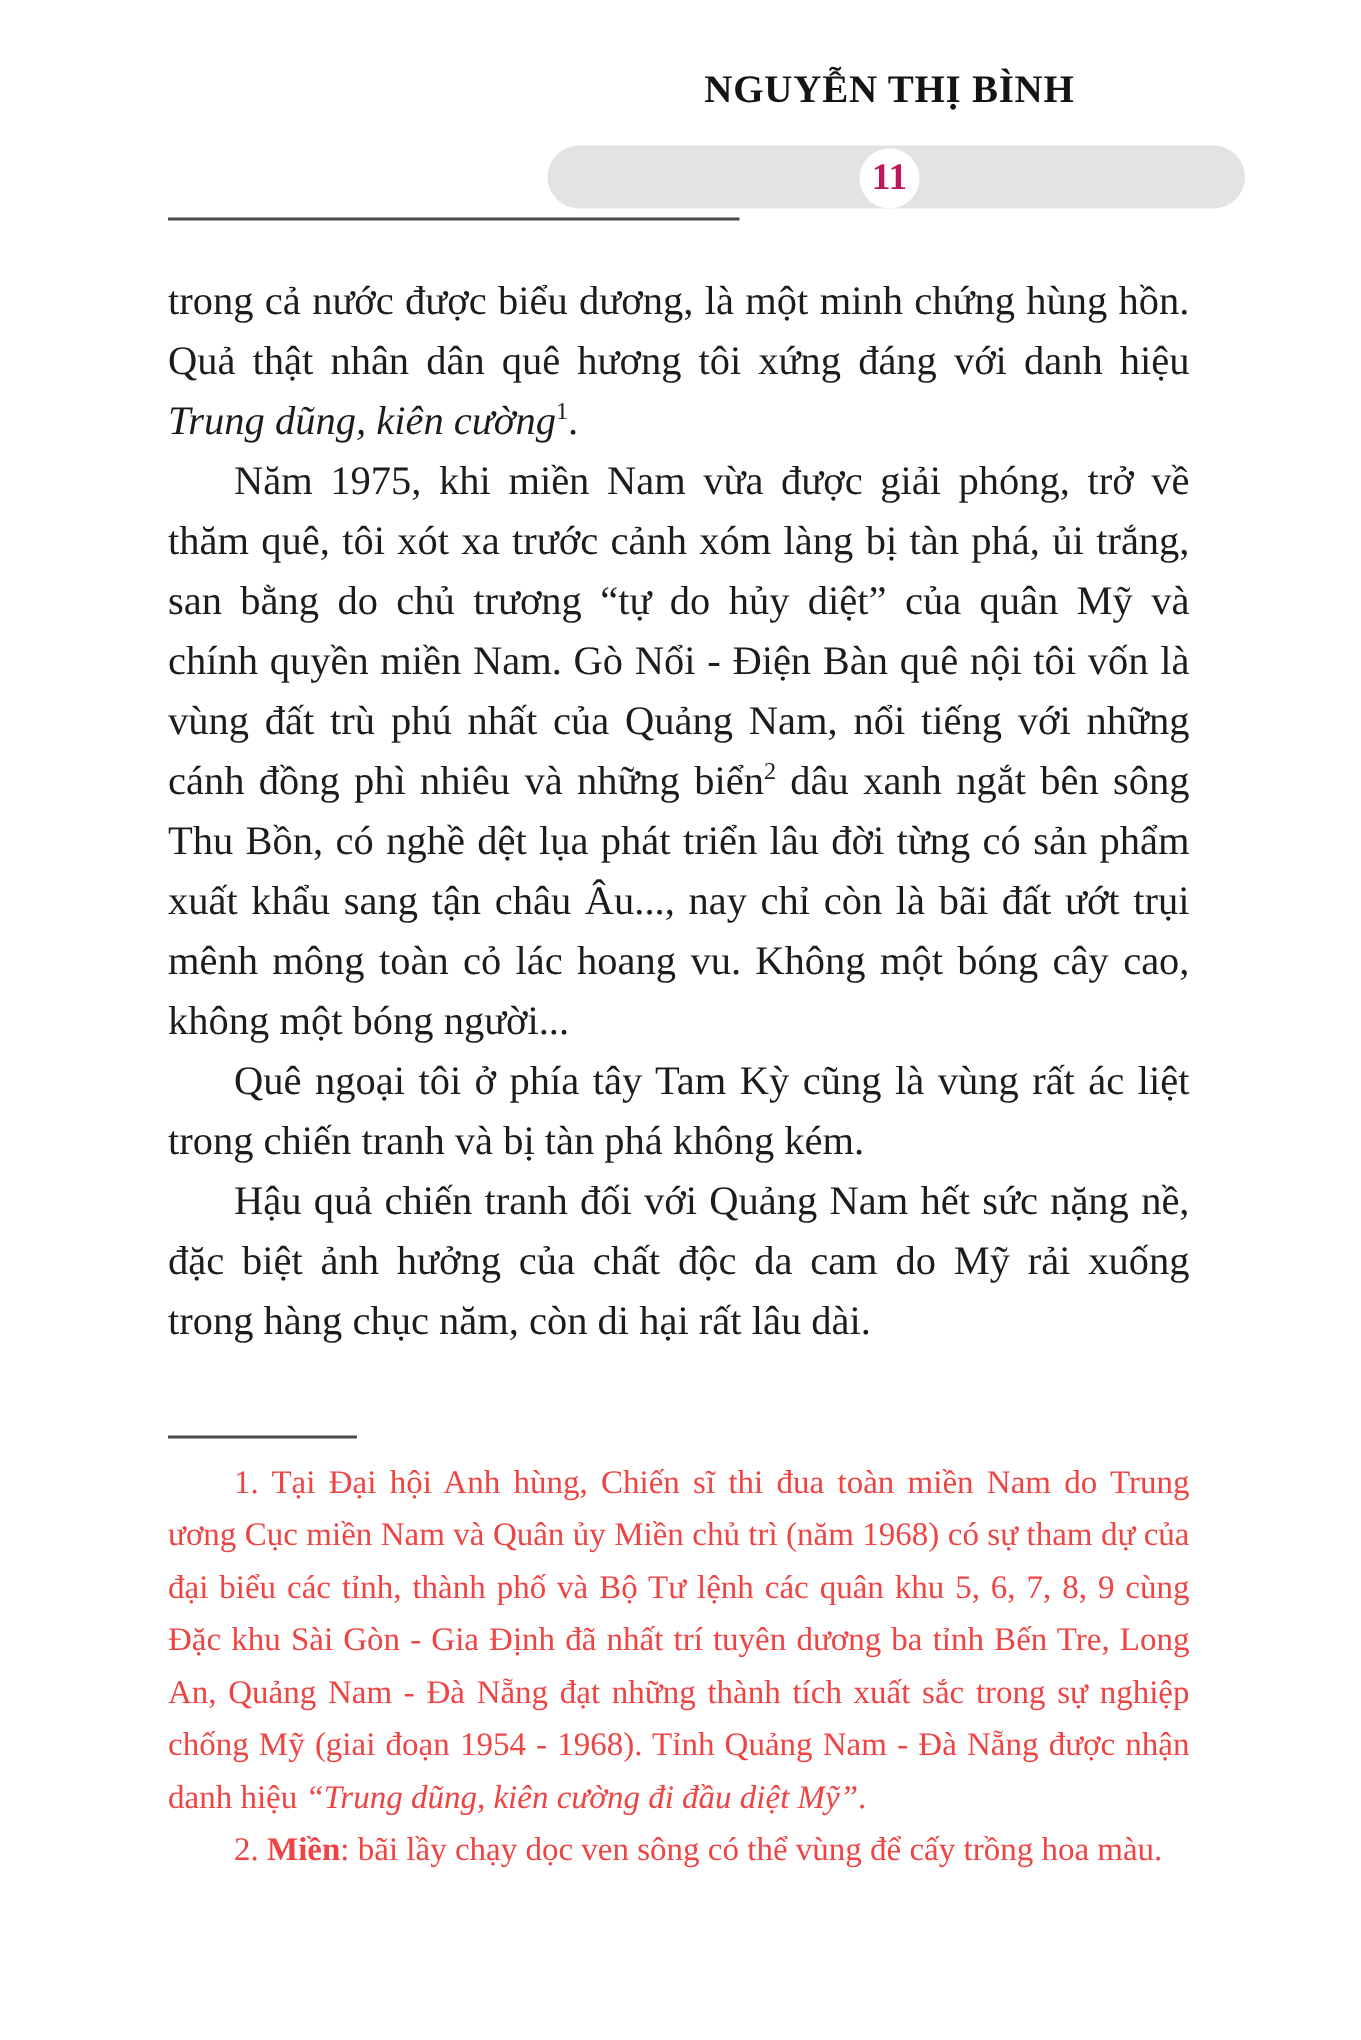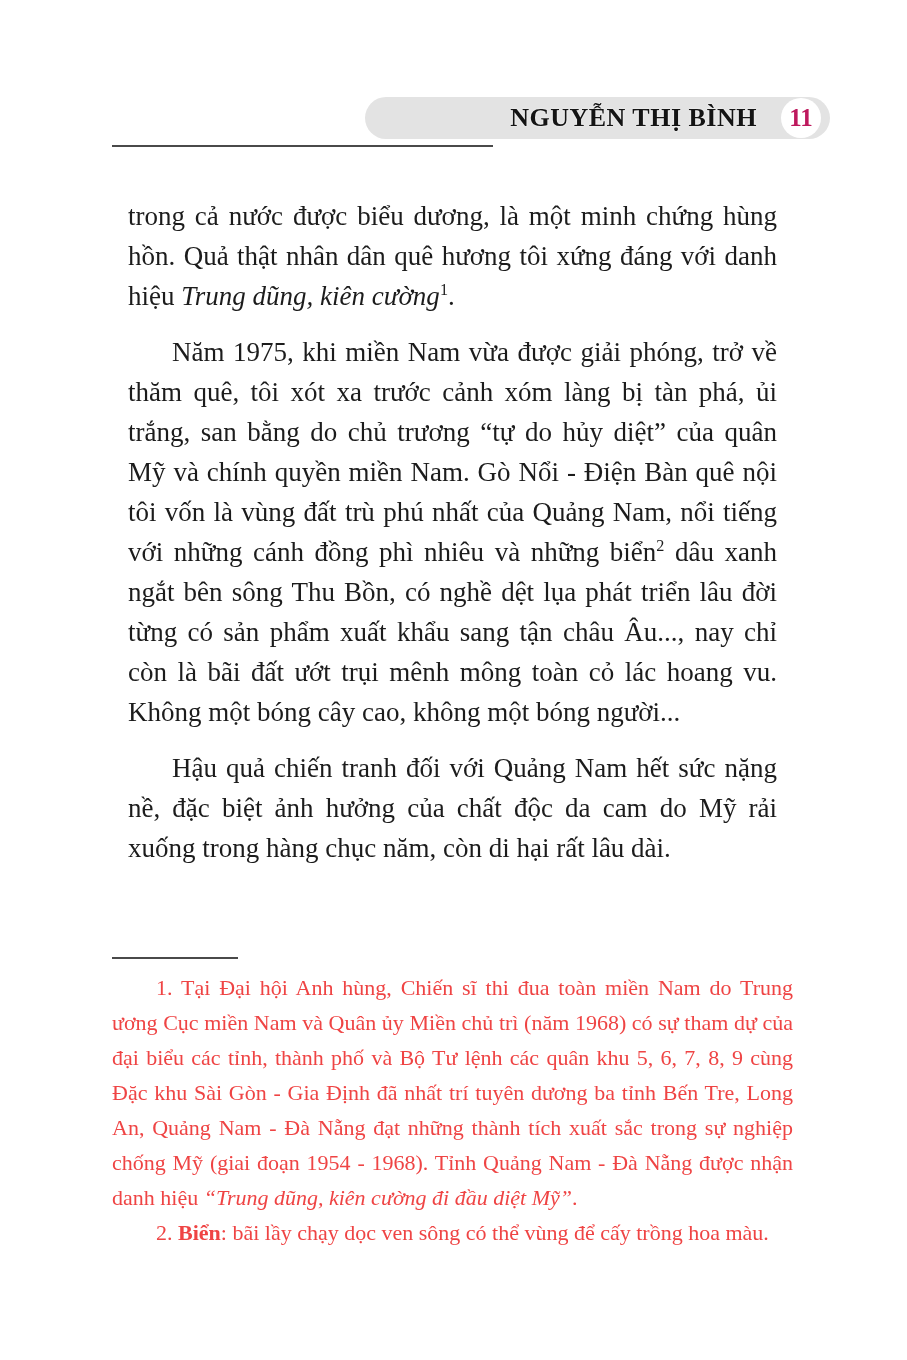--- a/index.html
+++ b/index.html
@@ -21,20 +21,21 @@
     width: 465px;
     height: 42px;
     background: #e3e3e3;
     border-radius: 21px;
     display: flex;
     align-items: center;
     justify-content: flex-end;
     padding-right: 9px;
     box-sizing: border-box;
     gap: 24px;
+    flex-direction: column;
   }
   .pill-title {
     font-weight: bold;
     font-size: 26px;
     letter-spacing: 0.5px;
     color: #141414;
     text-shadow: 0 0 2px #ffffff;
     white-space: nowrap;
   }
   .pagenum-circle {
@@ -66,21 +67,21 @@
   .body-text {
     position: absolute;
     left: 112px;
     top: 180px;
     width: 681px;
     font-size: 27px;
     line-height: 40px;
     text-align: justify;
     color: #1c1c1c;
   }
-  .body-text p { margin: 16px; }
+  .body-text p { margin: 0; }
   .body-text p.indent { text-indent: 44px; }
 
   
   .footnote-rule {
     position: absolute;
     left: 112px;
     top: 957px;
     width: 126px;
     height: 2px;
     background: #4a4a4a;
@@ -112,23 +113,24 @@
       <span class="pagenum-circle">
         <span>11</span>
       </span>
     </div>
     <div class="header-rule"></div>
   </header>
 
   <main class="body-text">
     <p class="para"><span>trong cả nước được biểu dương, là một minh chứng hùng hồn. Quả thật nhân dân quê hương tôi xứng đáng với danh hiệu </span><span class="it">Trung dũng, kiên cường</span><sup>1</sup><span>.</span></p>
     <p class="para indent"><span>Năm 1975, khi miền Nam vừa được giải phóng, trở về thăm quê, tôi xót xa trước cảnh xóm làng bị tàn phá, ủi trắng, san bằng do chủ trương “tự do hủy diệt” của quân Mỹ và chính quyền miền Nam. Gò Nổi - Điện Bàn quê nội tôi vốn là vùng đất trù phú nhất của Quảng Nam, nổi tiếng với những cánh đồng phì nhiêu và những biển</span><sup>2</sup><span> dâu xanh ngắt bên sông Thu Bồn, có nghề dệt lụa phát triển lâu đời từng có sản phẩm xuất khẩu sang tận châu Âu..., nay chỉ còn là bãi đất ướt trụi mênh mông toàn cỏ lác hoang vu. Không một bóng cây cao, không một bóng người...</span></p>
+    <p class="para indent"><span>Quê ngoại tôi ở phía tây Tam Kỳ cũng là vùng rất ác liệt trong chiến tranh và bị tàn phá không kém.</span></p>
     <p class="para indent"><span>Hậu quả chiến tranh đối với Quảng Nam hết sức nặng nề, đặc biệt ảnh hưởng của chất độc da cam do Mỹ rải xuống trong hàng chục năm, còn di hại rất lâu dài.</span></p>
   </main>
 
   <div class="footnote-rule"></div>
 
   <section class="footnotes">
     <p><span>1. Tại Đại hội Anh hùng, Chiến sĩ thi đua toàn miền Nam do Trung ương Cục miền Nam và Quân ủy Miền chủ trì (năm 1968) có sự tham dự của đại biểu các tỉnh, thành phố và Bộ Tư lệnh các quân khu 5, 6, 7, 8, 9 cùng Đặc khu Sài Gòn - Gia Định đã nhất trí tuyên dương ba tỉnh Bến Tre, Long An, Quảng Nam - Đà Nẵng đạt những thành tích xuất sắc trong sự nghiệp chống Mỹ (giai đoạn 1954 - 1968). Tỉnh Quảng Nam - Đà Nẵng được nhận danh hiệu </span><span class="it">“Trung dũng, kiên cường đi đầu diệt Mỹ”</span><span>.</span></p>
-    <p><span>2. </span><span class="b">Biển</span><span>: bãi lầy chạy dọc ven sông có thể vùng để cấy trồng hoa màu.</span></p>
+    <p><span>2. </span><span class="b">Miền</span><span>: bãi lầy chạy dọc ven sông có thể vùng để cấy trồng hoa màu.</span></p>
   </section>
 
 </div>
 
 </body></html>

